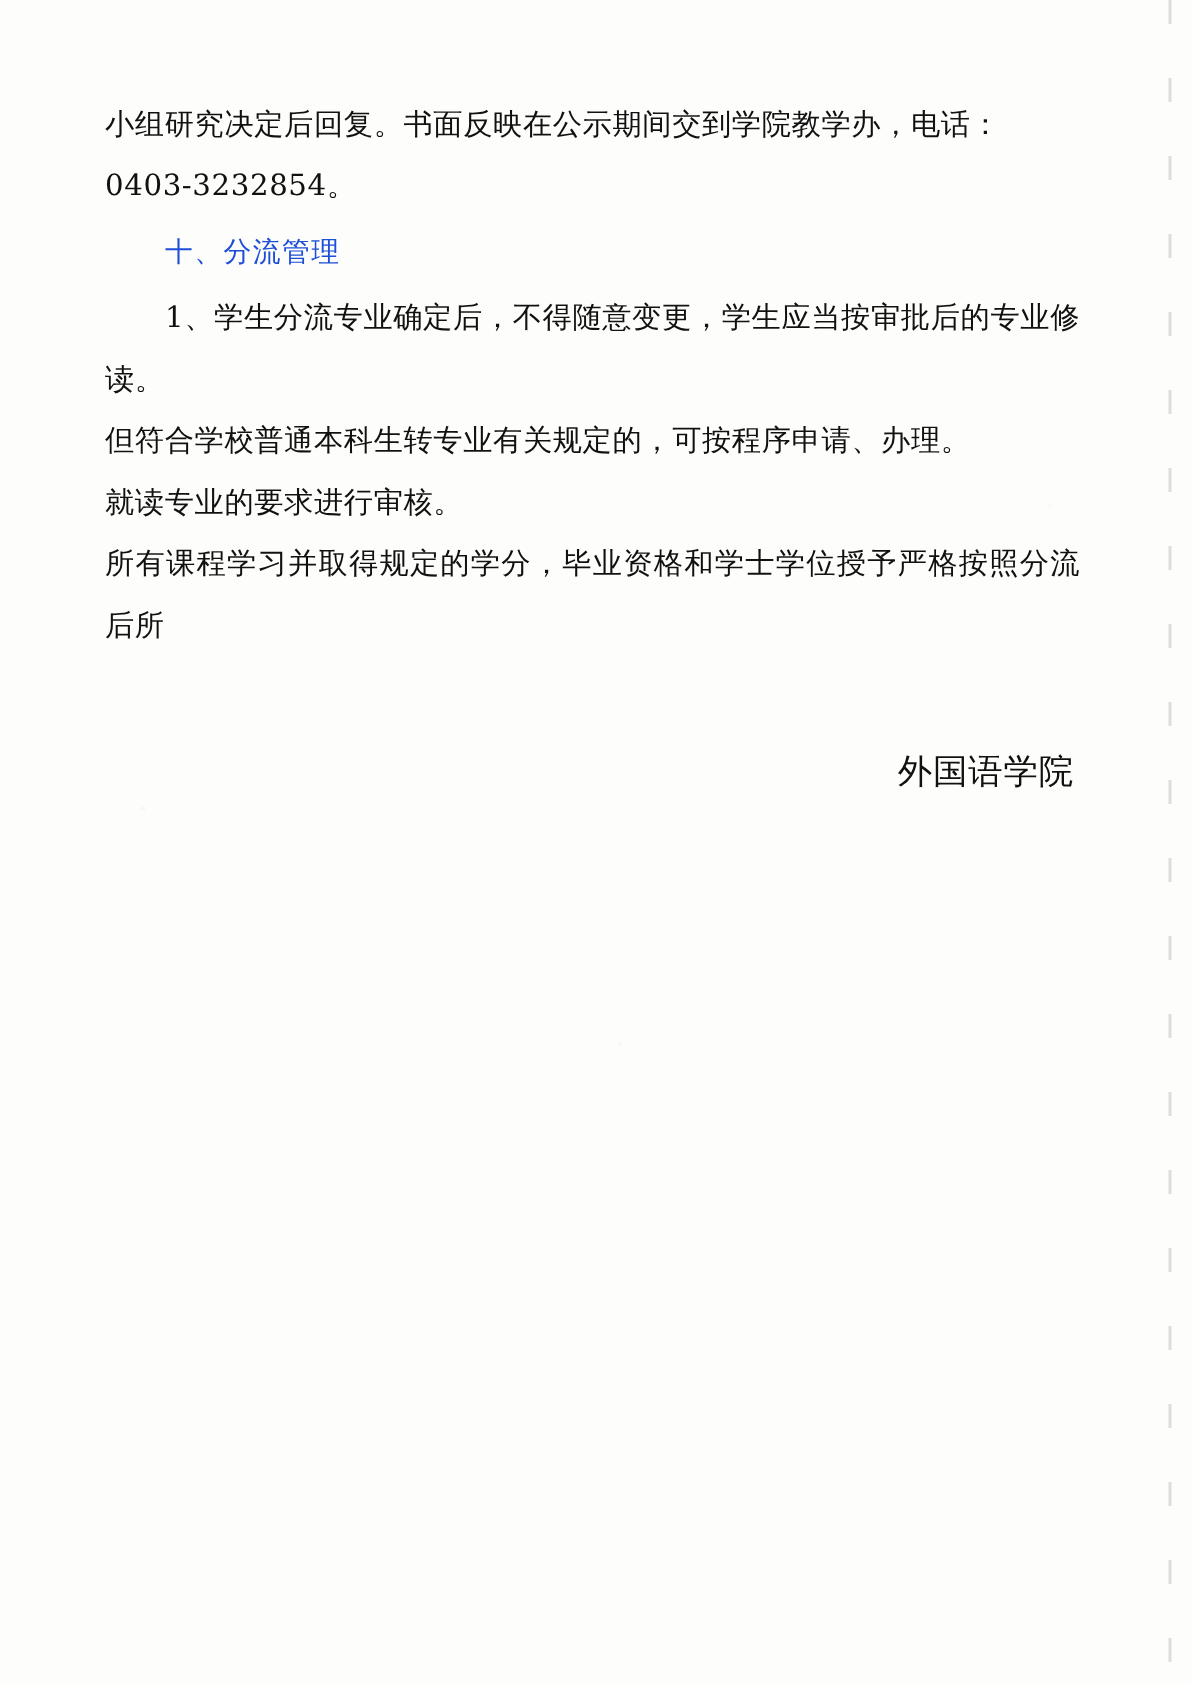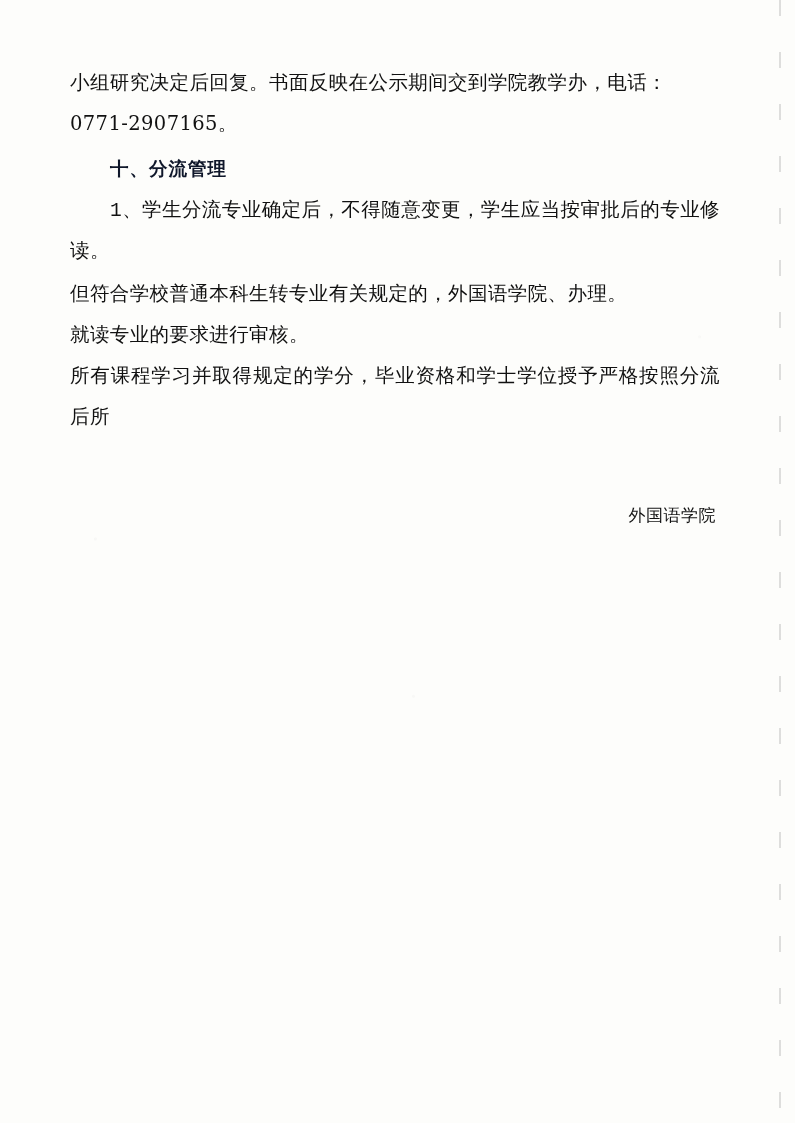--- a/index.html
+++ b/index.html
@@ -61,72 +61,71 @@
     font-size: 19.5px;
     line-height: 41px;
     letter-spacing: 0.4px;
     text-align: justify;
     text-justify: inter-ideograph;
     color: #111;
   }
 
   .indent {
     text-indent: 40px;
-    font-family: Liberation Mono, monospace;
   }
 
   .section-title {
     font-family: "DejaVu Sans", sans-serif;
-    font-weight: bold;
+    font-weight: normal;
     font-size: 18.5px;
     line-height: 41px;
     text-indent: 40px;
     letter-spacing: 1px;
     margin: 4px 0 2px 0;
-    color: #0f172a;
+    color: #1d4ed8;
   }
 
   .para-block {
     margin-bottom: 0;
   }
 
   .signature {
     margin-top: 58px;
     text-align: right;
     padding-right: 4px;
   }
   .signature p {
     text-align: right;
-    font-size: 17px;
+    font-size: 23px;
     line-height: 41px;
     letter-spacing: 0.5px;
   }
   .sig-date {
     letter-spacing: 0.8px;
   }
 </style>
 </head>
 <body>
 
 <div class="page">
   <div class="scan-noise"></div>
   <div class="fold-marks"></div>
 
   <div class="content">
 
     <div class="para-block">
       <p>小组研究决定后回复。书面反映在公示期间交到学院教学办，电话：</p>
-      <p>0771-2907165。</p>
+      <p>0403-3232854。</p>
     </div>
 
     <h2 class="section-title">十、分流管理</h2>
 
     <div class="para-block">
       <p class="indent">1、学生分流专业确定后，不得随意变更，学生应当按审批后的专业修读。</p>
-      <p>但符合学校普通本科生转专业有关规定的，外国语学院、办理。</p>
+      <p>但符合学校普通本科生转专业有关规定的，可按程序申请、办理。</p>
     </div>
 
     <div class="para-block">
       <p>就读专业的要求进行审核。</p>
       <p>所有课程学习并取得规定的学分，毕业资格和学士学位授予严格按照分流后所</p>
     </div>
 
     <div class="signature">
       <p>外国语学院</p>
     </div>

